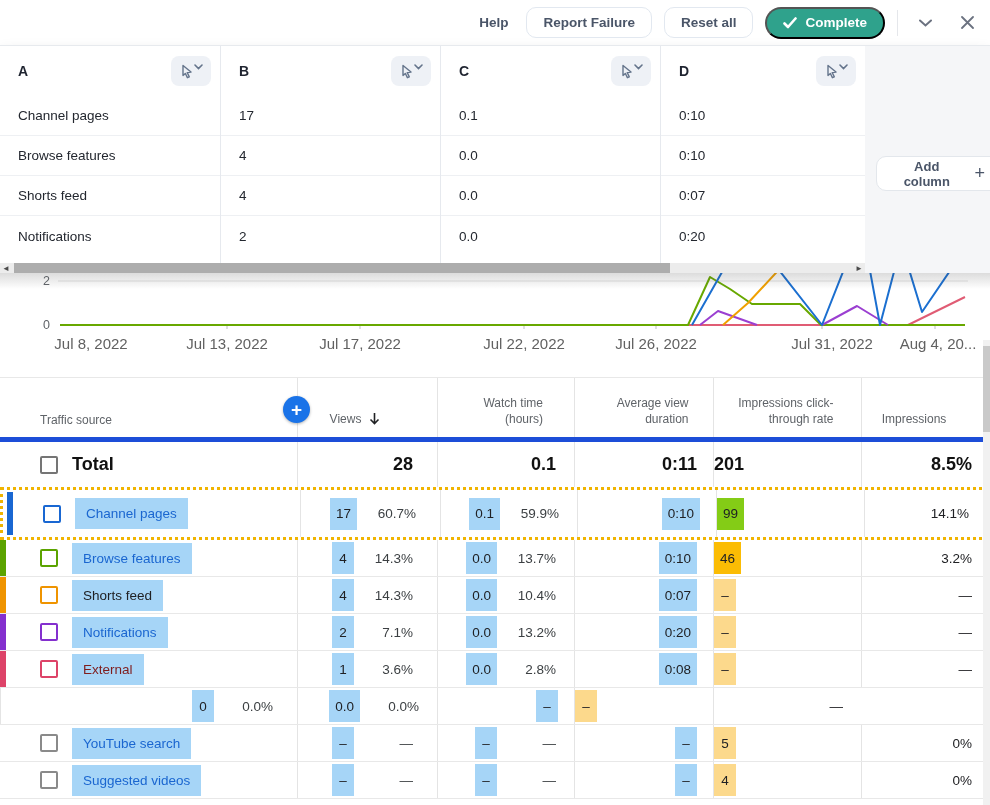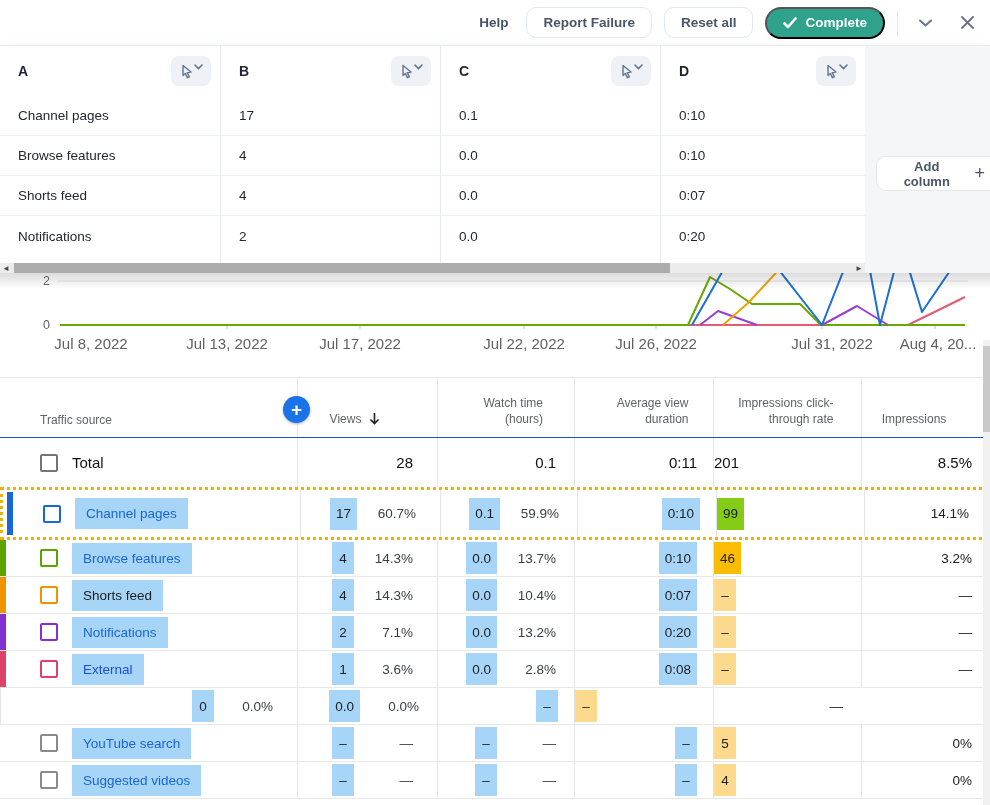--- a/index.html
+++ b/index.html
@@ -53,21 +53,21 @@
   #table { position:absolute; top:377px; left:0; width:990px; }
   .tgrid { display:grid; grid-template-columns:297px 140px 137px 139px 148px auto; }
   .cell { position:relative; display:flex; align-items:center; }
   .bl { border-left:1px solid #e4e4e4; }
   .thead-row { height:60px; border-top:1px solid #e8e8e8; }
   .thead-row .cell { align-items:flex-end; padding-bottom:10px; font-size:12px; color:#5f6368; }
   .h-right { justify-content:center; text-align:right; line-height:16px; }
   #plus-btn { position:absolute; left:283px; top:18px; width:27px; height:27px; border-radius:50%;
     background:#1a73e8; color:#fff; font-size:19px; font-weight:700; display:flex;
     align-items:center; justify-content:center; box-shadow:0 1px 3px rgba(0,0,0,.3); z-index:3; }
-  .total-row { height:50px; border-top:1px solid #1d4ed8; font-size:15px; font-weight:400; color:#111; }
+  .total-row { height:50px; border-top:5px solid #1d4ed8; font-size:18px; font-weight:700; color:#111; }
   .cb { width:18px; height:18px; border:2px solid #8a8a8a; border-radius:2px; background:#fff;
     margin-left:40px; flex:none; cursor:pointer; }
   .trow { height:37px; border-bottom:1px solid #e8e8e8; font-size:13.5px; color:#202124; }
   .rowwrap-hl { border:3px dotted #f0b400; height:53px; position:relative; background:#fff; }
   .rowwrap-hl .trow { height:47px; border-bottom:none; }
   .bar { position:absolute; left:0; top:0; bottom:0; width:6px; }
   .rowwrap-hl .bar { left:4px; top:2px; bottom:2px; }
   .label-chip { margin-left:14px; height:31px; display:flex; align-items:center;
     padding:0 11px; background:#a6d5f7; white-space:nowrap; cursor:pointer; }
   .chip { display:inline-flex; align-items:center; justify-content:center; height:32px;
@@ -379,21 +379,21 @@
           <span class="chip" style="background: rgb(252, 217, 140);">–</span>
         </div>
         <div class="cell bl c-ctr">
           <span>—</span>
         </div>
       </div>
       <div class="tgrid trow">
         <div class="cell">
           <span class="bar" style="background: rgb(221, 67, 104);"></span>
           <span class="cb" style="border-color: rgb(221, 67, 104);"></span>
-          <span class="label-chip" style="color: #1d4ed8; background: rgb(166, 213, 247);">External</span>
+          <span class="label-chip" style="color: #7f1d1d; background: rgb(166, 213, 247);">External</span>
         </div>
         <div class="cell bl c-views">
           <span class="chip" style="background: rgb(166, 213, 247);">1</span>
           <span class="pct">3.6%</span>
         </div>
         <div class="cell bl c-watch">
           <span class="chip" style="background: rgb(166, 213, 247);">0.0</span>
           <span class="pct">2.8%</span>
         </div>
         <div class="cell bl c-dur">

